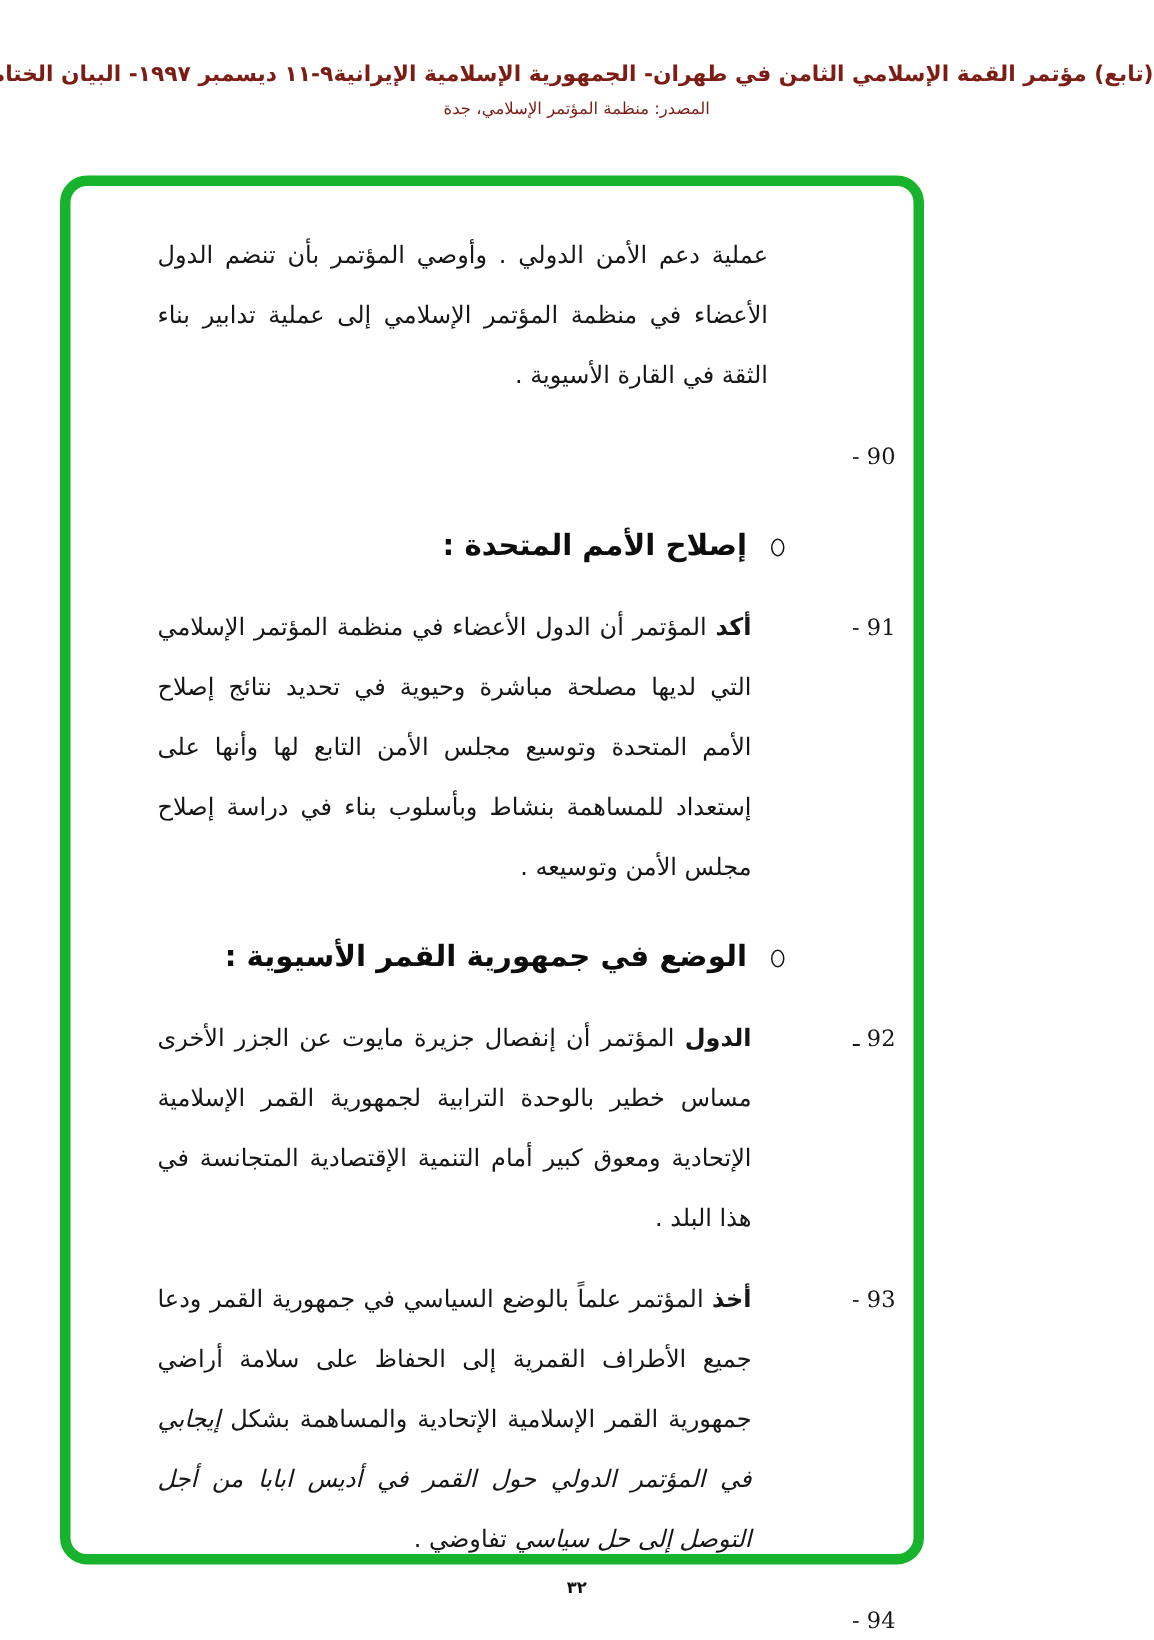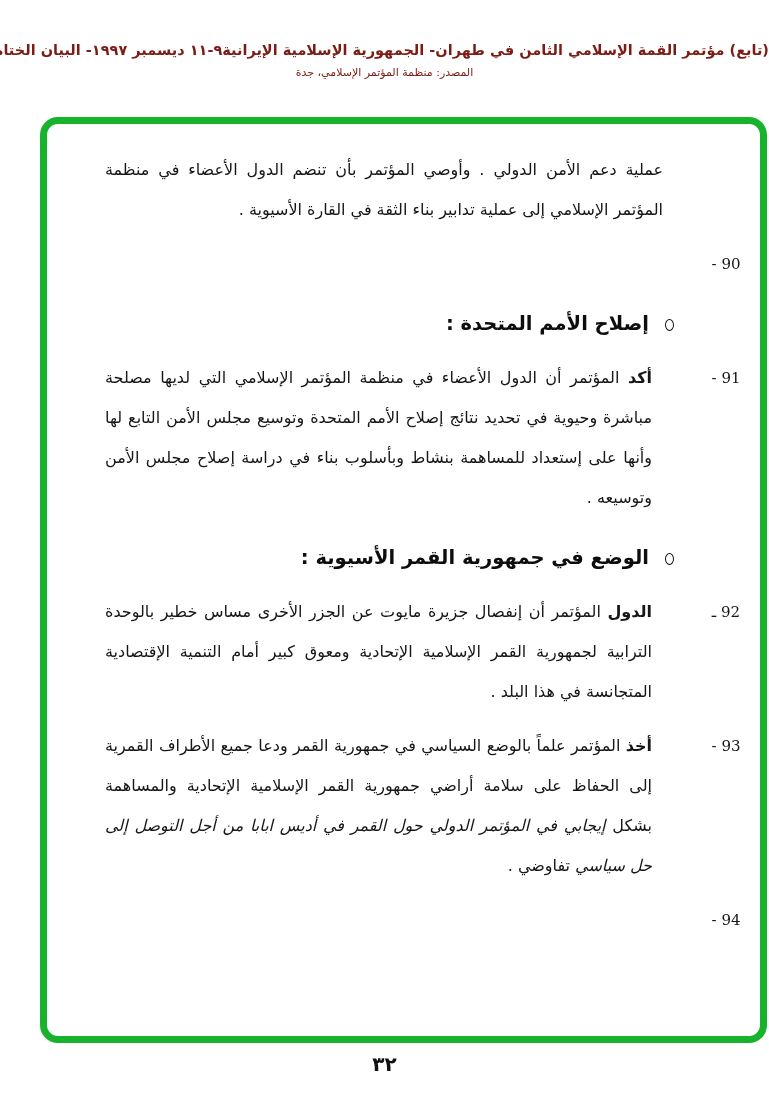--- a/index.html
+++ b/index.html
@@ -36,21 +36,21 @@
   }
   .hdr-source{
     margin-top:8px;
     font-size:11px;
     font-weight:normal;
   }
   
   .frame{
     position:absolute;
     left:40px;top:117px;
-    width:727px;height:926px;
+    width:576px;height:926px;
     border:7px solid var(--green);
     border-radius:18px;
     padding:26px 12px 0 58px;
     direction:rtl;
     background:#fff;
   }
   .para{
     font-size:16px;
     line-height:40px;
     text-align:justify;
@@ -61,21 +61,20 @@
   .item{
     display:flex;
     margin-top:14px;
   }
   .marker{
     flex:0 0 44px;
     font-family:"DejaVu Serif",serif;
     font-size:15px;
     line-height:40px;
     white-space:nowrap;
-    text-align:center;
   }
   .item .para{
     flex:1;
     margin:0 52px 0 0;
   }
   .lead{font-weight:bold;}
   .ital{font-style:italic;}
   
   .heading-row{
     display:flex;
@@ -96,21 +95,21 @@
     line-height:40px;
     color:#0d0d0d;
     text-align:center;
   }
   
   .pagenum{
     position:absolute;
     left:0;right:0;
     top:1052px;
     text-align:center;
-    font-size:20px;
+    font-size:11px;
     font-weight:bold;
     letter-spacing:5px;
     color:#111;
   }
 </style>
 </head>
 <body>
 
 <div class="page">
 

